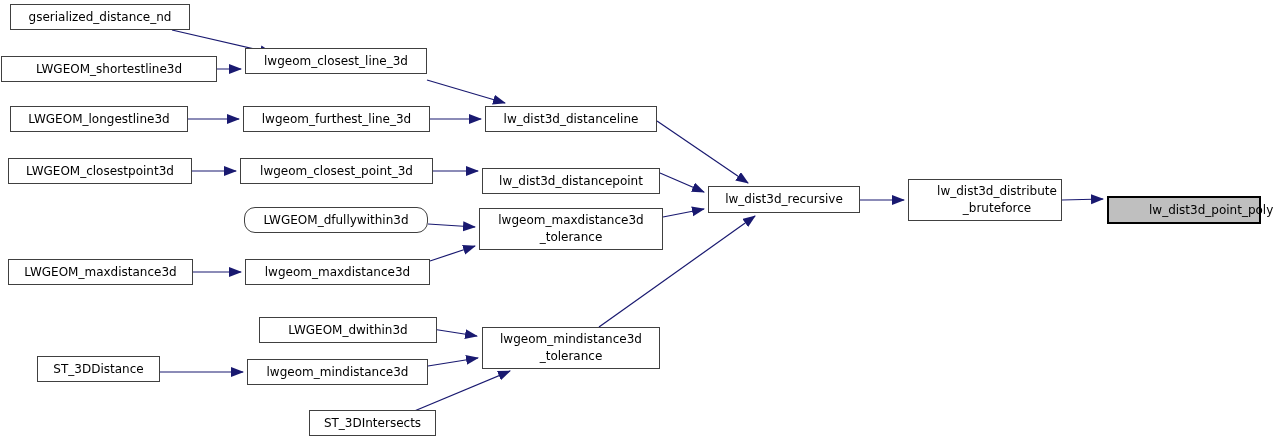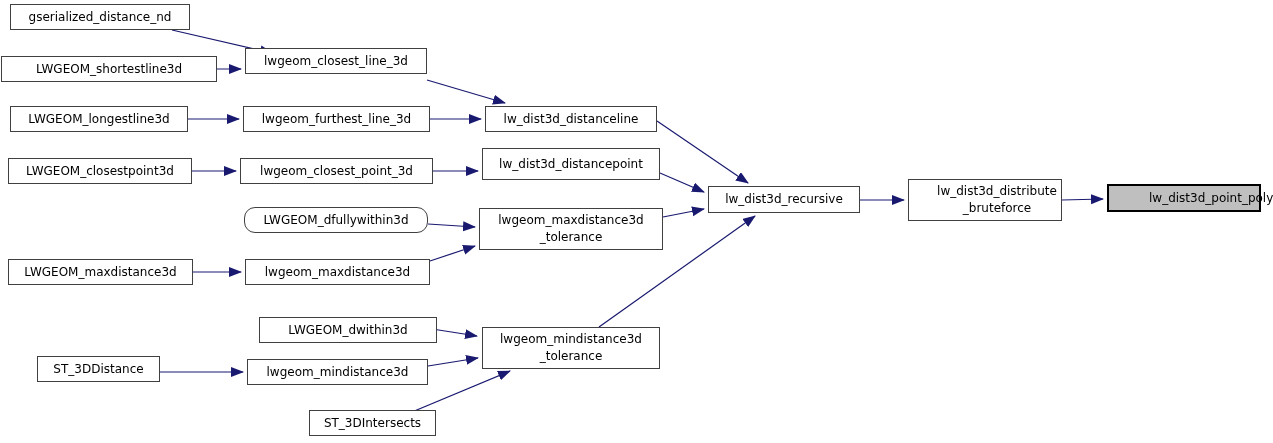--- a/index.html
+++ b/index.html
@@ -107,21 +107,21 @@
       </div>
       <div class="node" style="left: 485px; top: 106px; width: 172px; height: 26px;">
         <span class="line">lw_dist3d_distanceline</span>
       </div>
       <div class="node" style="left: 8px; top: 158px; width: 184px; height: 26px;">
         <span class="line">LWGEOM_closestpoint3d</span>
       </div>
       <div class="node" style="left: 240px; top: 158px; width: 193px; height: 26px;">
         <span class="line">lwgeom_closest_point_3d</span>
       </div>
-      <div class="node" style="left: 482px; top: 148px; width: 178px; height: 32px;">
+      <div class="node" style="left: 482px; top: 168px; width: 178px; height: 26px;">
         <span class="line">lw_dist3d_distancepoint</span>
       </div>
       <div class="node" style="left: 244px; top: 207px; width: 184px; height: 26px; border-radius: 11px;">
         <span class="line">LWGEOM_dfullywithin3d</span>
       </div>
       <div class="node" style="left: 479px; top: 208px; width: 184px; height: 42px;">
         <span class="line">lwgeom_maxdistance3d</span>
         <span class="line">_tolerance</span>
       </div>
       <div class="node" style="left: 8px; top: 259px; width: 185px; height: 26px;">
@@ -130,21 +130,21 @@
       <div class="node" style="left: 245px; top: 259px; width: 185px; height: 26px;">
         <span class="line">lwgeom_maxdistance3d</span>
       </div>
       <div class="node" style="left: 708px; top: 186px; width: 152px; height: 27px;">
         <span class="line">lw_dist3d_recursive</span>
       </div>
       <div class="node" style="left: 908px; top: 179px; width: 154px; height: 42px; padding-left: 24px;">
         <span class="line">lw_dist3d_distribute</span>
         <span class="line">_bruteforce</span>
       </div>
-      <div class="node highlight" style="left: 1107px; top: 184px; width: 154px; height: 28px; padding-left: 40px;">
+      <div class="node highlight" style="left: 1107px; top: 196px; width: 154px; height: 28px; padding-left: 40px;">
         <span class="line">lw_dist3d_point_poly</span>
       </div>
       <div class="node" style="left: 259px; top: 317px; width: 178px; height: 26px;">
         <span class="line">LWGEOM_dwithin3d</span>
       </div>
       <div class="node" style="left: 482px; top: 327px; width: 178px; height: 42px;">
         <span class="line">lwgeom_mindistance3d</span>
         <span class="line">_tolerance</span>
       </div>
       <div class="node" style="left: 37px; top: 356px; width: 123px; height: 26px;">

